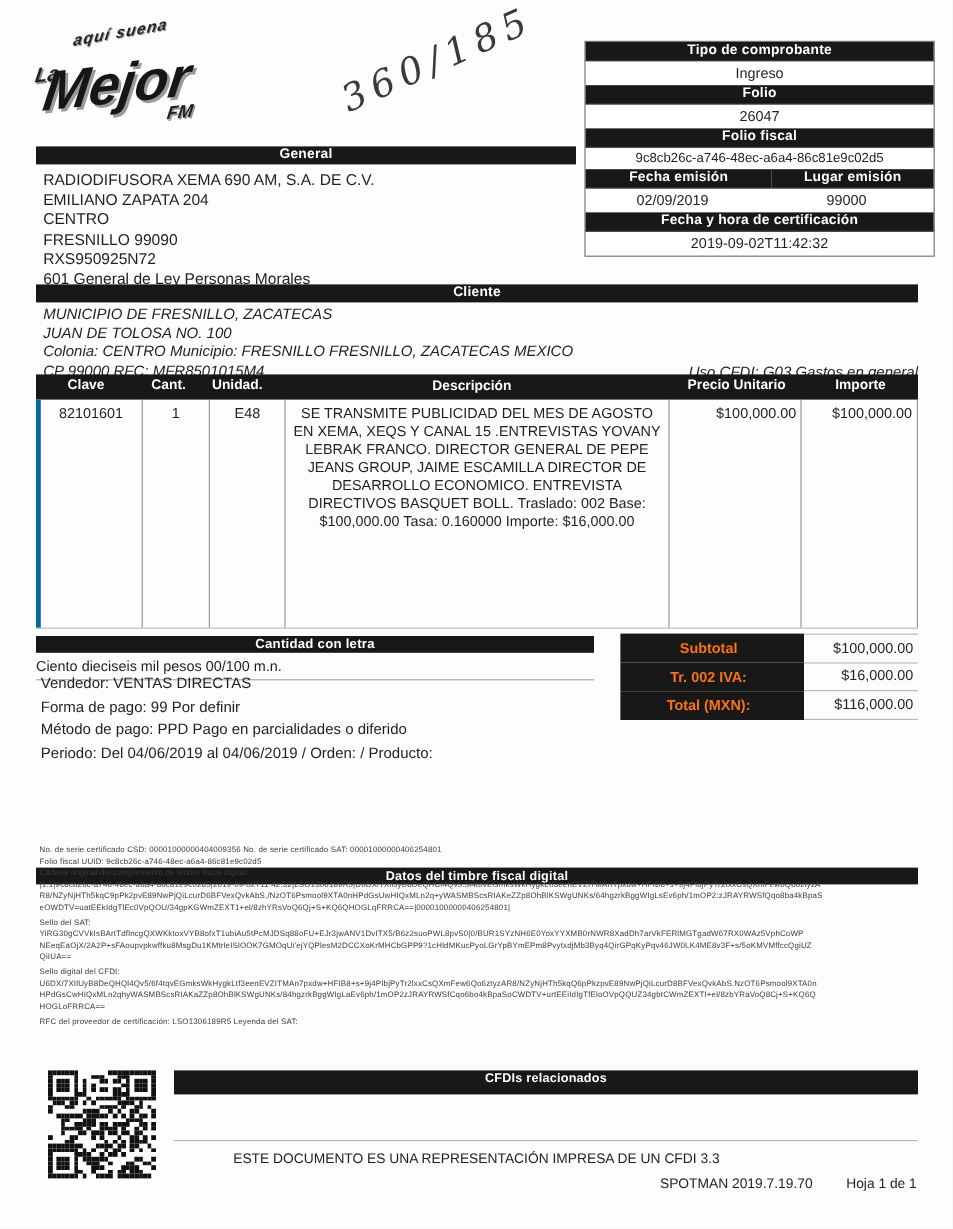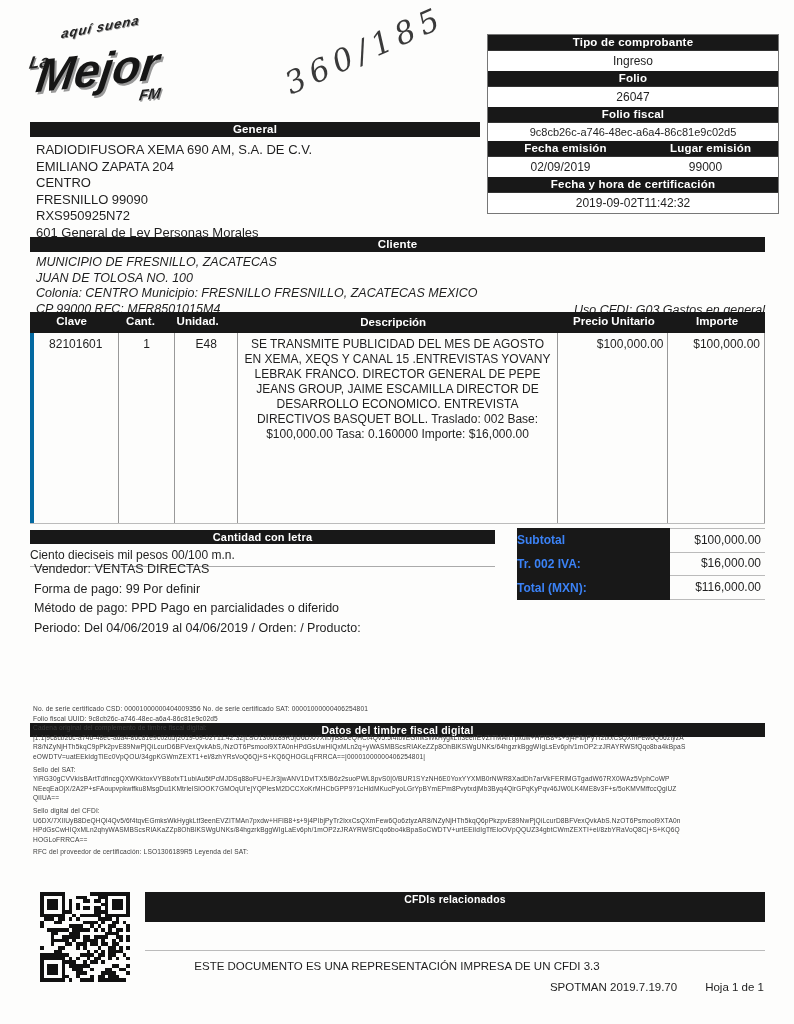--- a/index.html
+++ b/index.html
@@ -47,37 +47,37 @@
   .c-unidad{width:58px;text-align:center;}
   .c-desc{width:338px;text-align:center;line-height:15px;}
   .c-precio{width:110px;text-align:right;}
   .c-importe{width:95px;text-align:right;}
 
   
   .cantidad-bar{position:absolute;left:30px;top:530px;width:465px;height:14px;font-size:11px;line-height:14px;}
   .cantidad-val{position:absolute;left:30px;top:548px;width:465px;text-align:left;font-size:12px;border-bottom:1px solid #aaa;padding-bottom:4px;}
   .totals{position:absolute;left:517px;top:528px;width:248px;font-size:12px;}
   .t-row{display:flex;height:24px;align-items:center;}
-  .t-label{width:153px;background:#181818;color:#3b82f6;font-weight:bold;text-align:left;padding-right:6px;box-sizing:border-box;height:24px;line-height:24px;}
+  .t-label{width:153px;background:#181818;color:#f97316;font-weight:bold;text-align:center;padding-right:6px;box-sizing:border-box;height:24px;line-height:24px;}
   .t-value{flex:1;text-align:right;padding-right:4px;border-bottom:1px solid #bbb;height:23px;line-height:23px;}
   .t-row:first-child .t-value{border-top:1px solid #bbb;}
 
   .payment{position:absolute;left:34px;top:560px;font-size:12.5px;line-height:19.5px;}
 
   
   .timbre-bar{position:absolute;left:30px;top:687px;width:735px;height:14px;font-size:10.5px;line-height:14px;margin-top:36px;}
   .timbre{position:absolute;left:33px;top:704px;width:732px;font-size:6.6px;color:#3c3c3c;line-height:9.6px;}
   .timbre .long{white-space:nowrap;overflow:hidden;letter-spacing:.15px;}
   .timbre .gap{margin-top:3px;}
 
   
   .qr{position:absolute;left:40px;top:892px;width:90px;height:90px;display:grid;grid-template-columns:repeat(25,1fr);grid-template-rows:repeat(25,1fr);}
   .qr i{display:block;}
   .qr i.on{background:#111;}
-  .cfdis-bar{position:absolute;left:145px;top:892px;width:620px;height:30px;font-size:10.5px;line-height:14px;}
+  .cfdis-bar{position:absolute;left:145px;top:892px;width:620px;height:20px;font-size:10.5px;line-height:14px;}
   .cfdis-box{position:absolute;left:145px;top:906px;width:620px;height:44px;border-bottom:1px solid #bbb;}
 
   .footer-line{position:absolute;left:0;top:960px;width:794px;text-align:center;font-size:11.5px;}
   .footer-meta{position:absolute;right:30px;top:981px;font-size:11.5px;display:flex;gap:28px;}
 </style>
 </head>
 <body>
 
 <div class="page">
 

